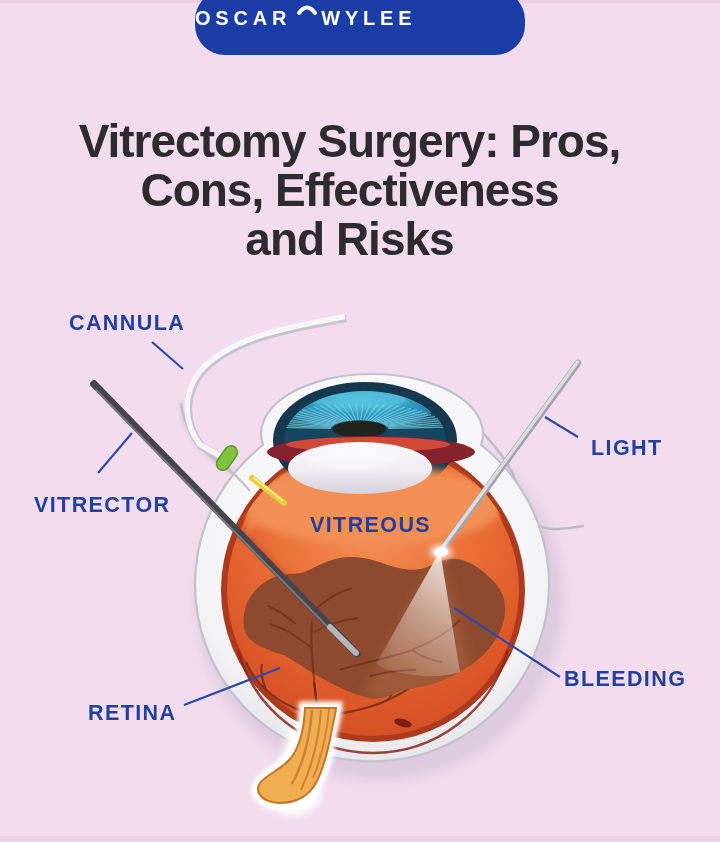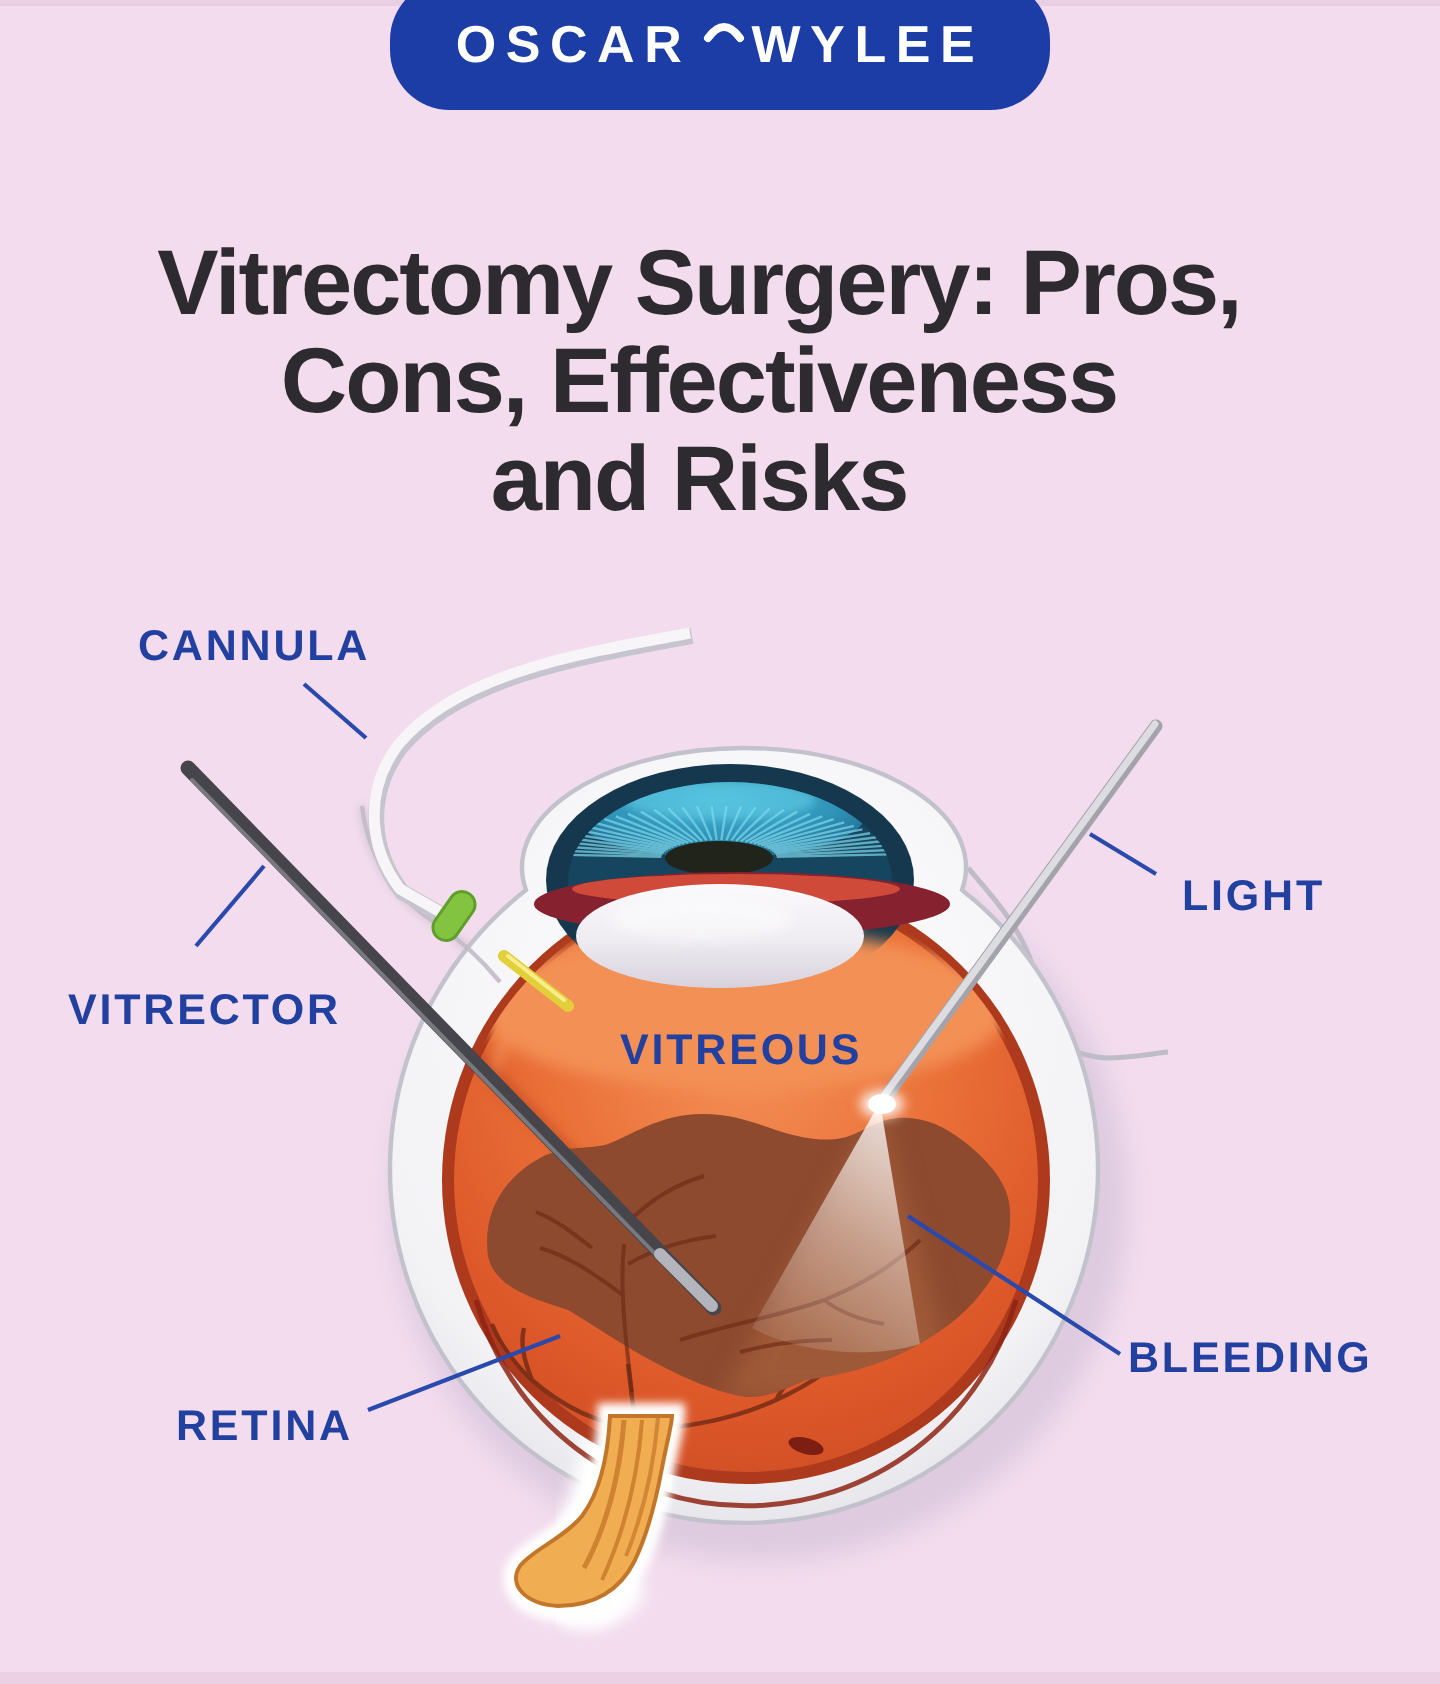--- a/index.html
+++ b/index.html
@@ -1,18 +1,18 @@
 <!DOCTYPE html>
 <html><head>
 <meta charset="utf-8">
 <style>
 html,body{margin:0;padding:0}
 body{width:720px;height:842px;background:#f2dcee;font-family:"Liberation Sans",sans-serif;overflow:hidden;position:relative}
 .pill{position:absolute;left:195px;top:-10px;width:330px;height:65px;background:#1d3da6;border-radius:30px}
-.pill span{position:absolute;left:0;right:0;top:17px;text-align:center;color:#fff;font-weight:bold;font-size:26px;letter-spacing:4.8px;white-space:nowrap}
+.pill span{position:absolute;left:0;right:0;top:17px;color:#fff;font-weight:bold;font-size:20px;letter-spacing:4.8px;white-space:nowrap}
 .crtsvg{position:relative;top:-9px;margin:0 2px 0 4px}
 .title{position:absolute;left:0;width:699px;top:117px;text-align:center;color:#2d2b30;font-weight:bold;font-size:46px;line-height:49px;letter-spacing:-1px}
 svg{position:absolute;left:0;top:0}
 </style>
 </head>
 <body>
 <div style="position:absolute;left:0;top:0;width:720px;height:3px;background:#e8cfe2"></div>
 <div style="position:absolute;left:0;top:836px;width:720px;height:6px;background:#ecd0e3"></div>
 <div class="pill">
     <span>OSCAR<svg class="crtsvg" width="24" height="16" viewBox="0 0 24 16">

